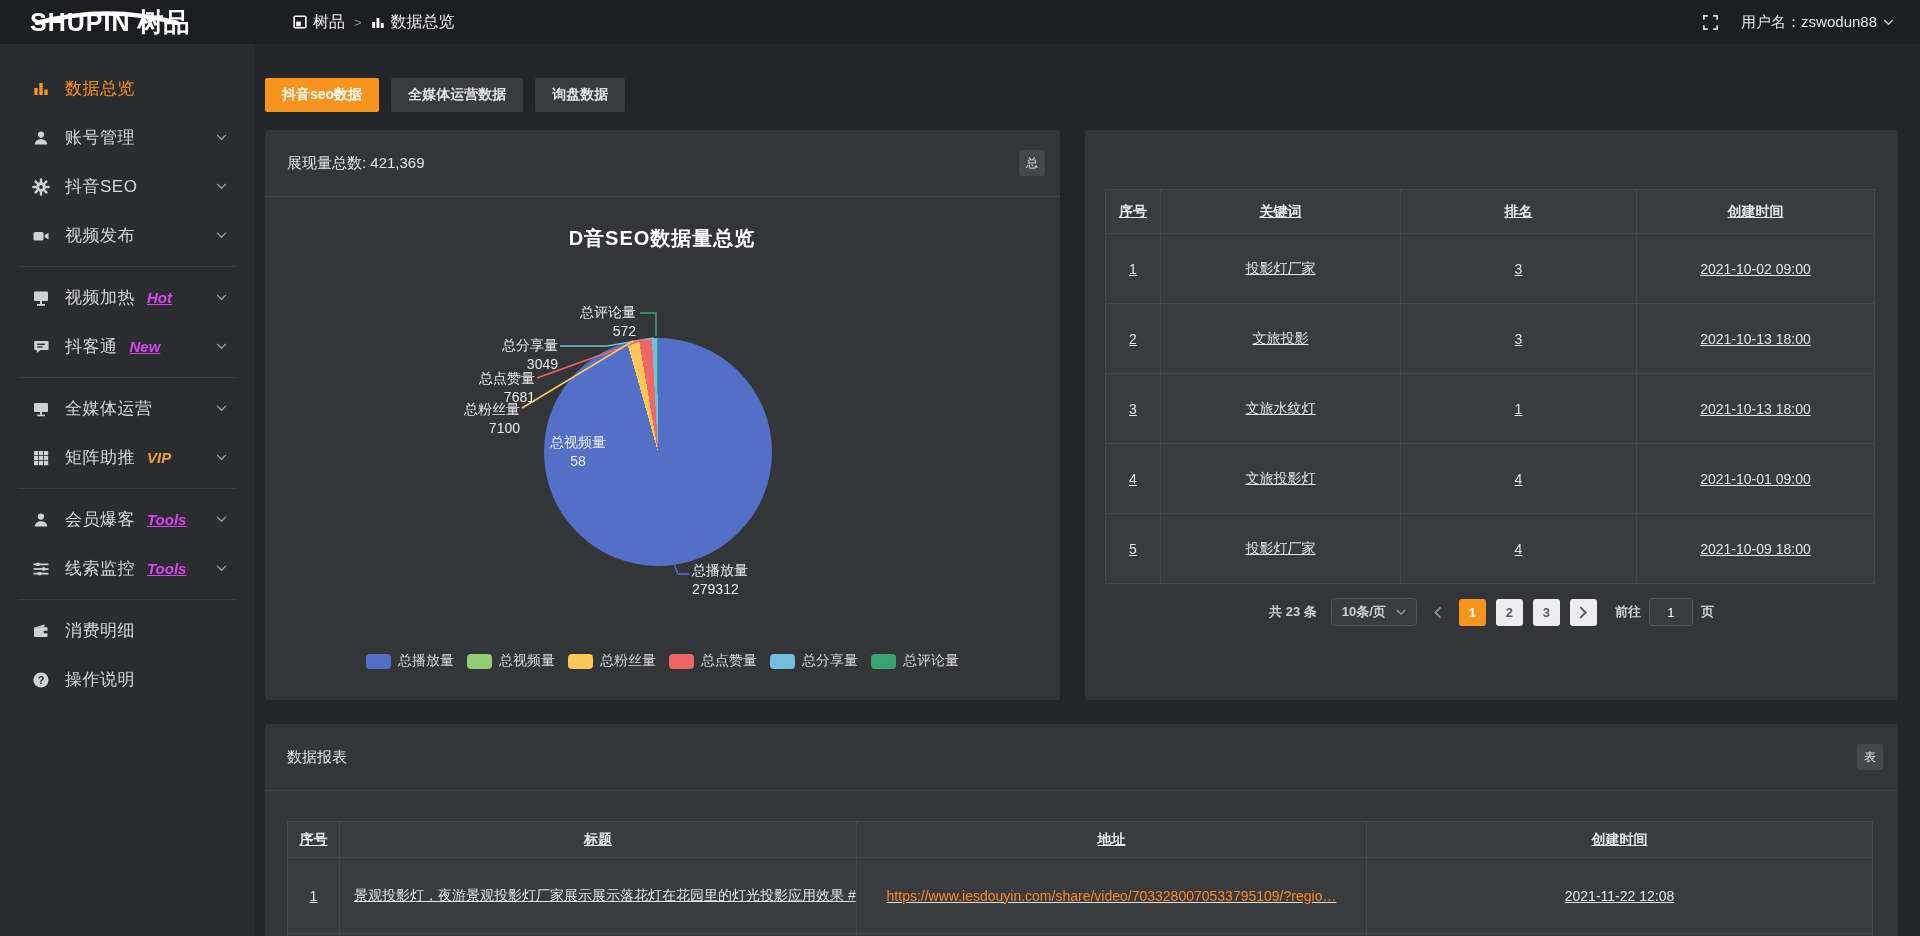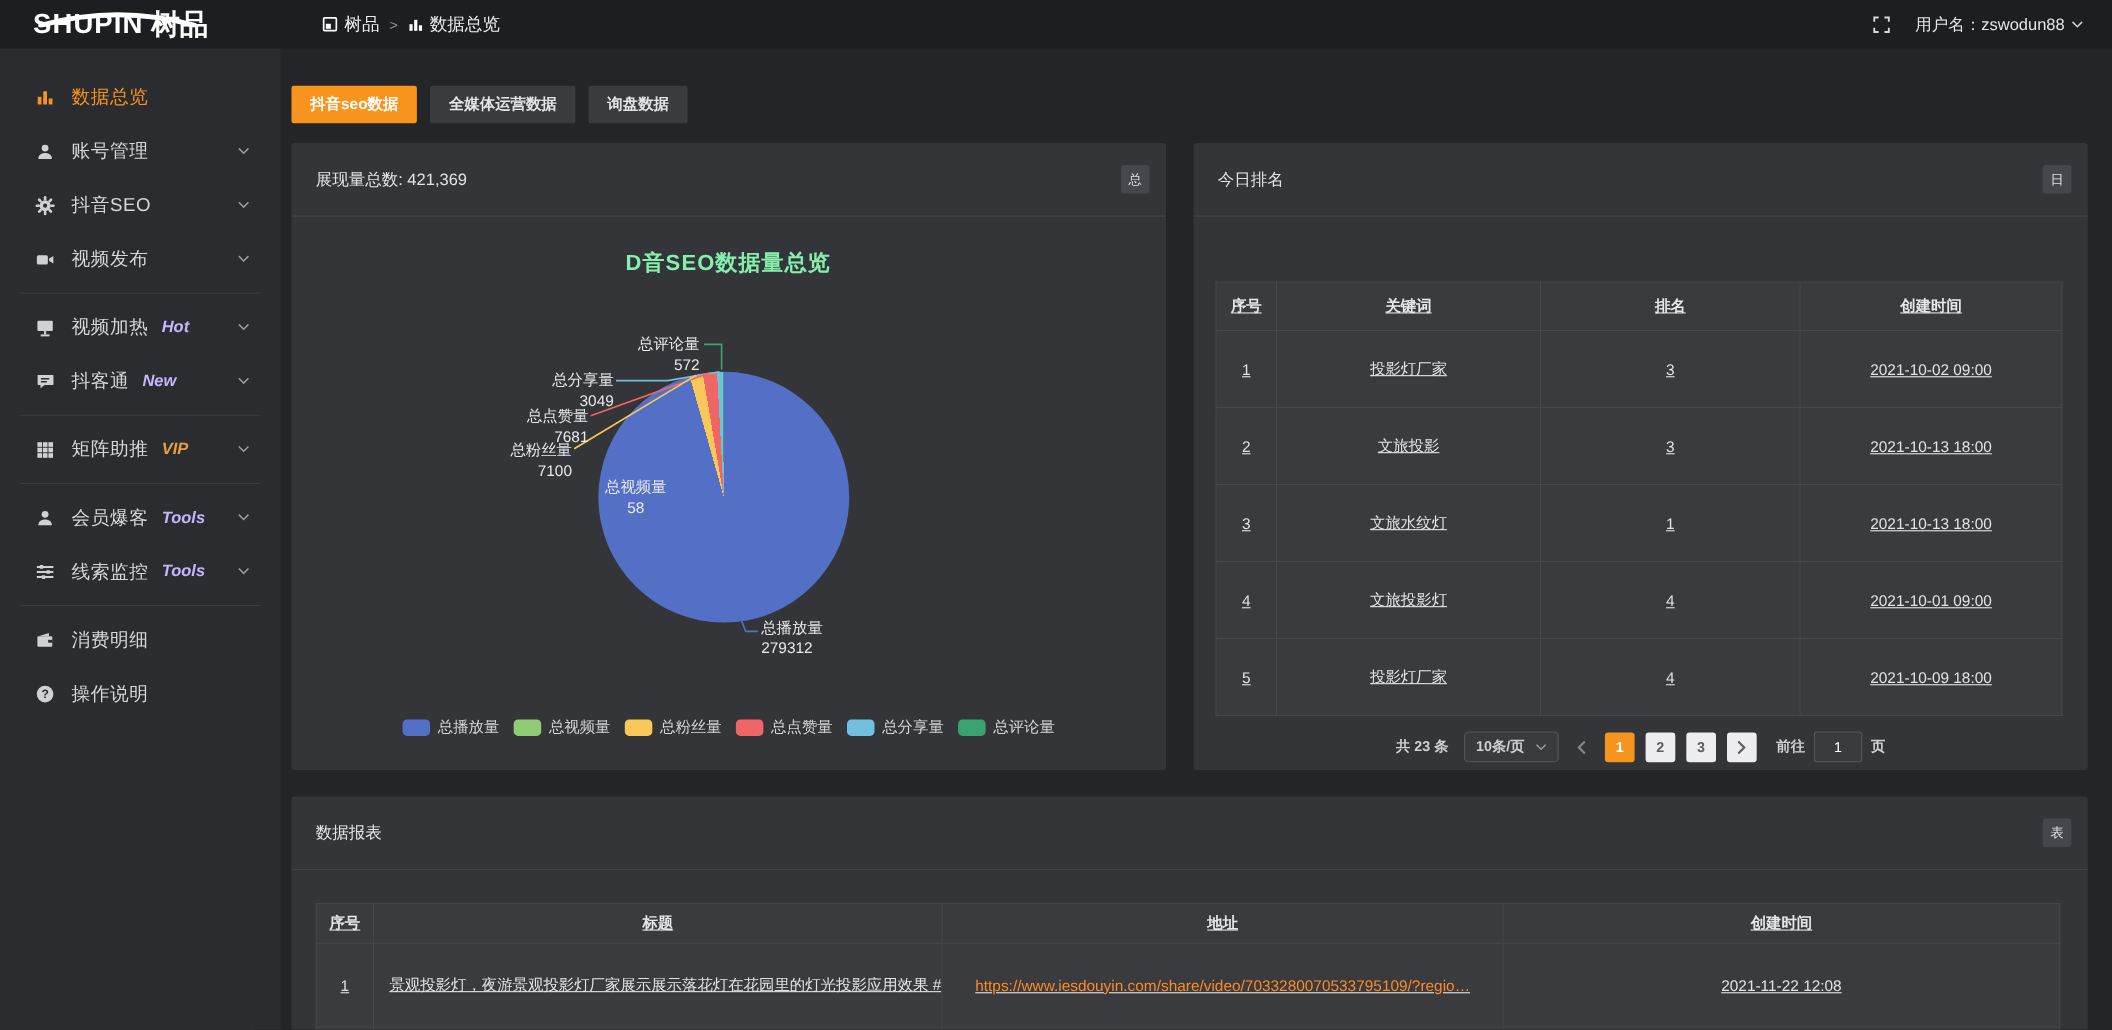--- a/index.html
+++ b/index.html
@@ -21,21 +21,21 @@
   .user-chip { display:flex; align-items:center; gap:6px; font-size:15px; cursor:pointer; }
 
   
   .sidebar { position:absolute; top:44px; left:0; bottom:0; width:255px; background:#2b2c2f; padding-top:20px; }
   .side-item { height:49px; display:flex; align-items:center; padding:0 28px 0 32px; color:#d5d6d9;
     cursor:pointer; position:relative; }
   .side-item .s-icon { width:18px; height:18px; display:flex; margin-right:15px; color:#cfd1d4; }
   .side-item .s-label { font-size:17px; letter-spacing:.5px; }
   .side-item.active, .side-item.active .s-icon { color:#f7941d; }
   .s-badge { margin-left:12px; font-size:15px; font-weight:bold; font-style:italic; }
-  .s-badge.red { color:#c4b5fd; } .s-badge.vip { color:#e6a23c; }
+  .s-badge.red { color:#d946ef;text-decoration:underline; } .s-badge.vip { color:#e6a23c; }
   .s-arrow { margin-left:auto; display:flex; color:#9b9ca0; }
   .side-divider { height:1px; background:#3b3c40; margin:6px 18px; }
 
   
   .main { position:absolute; top:44px; left:255px; right:0; bottom:0; overflow:hidden; padding:34px 22px 0 10px; }
   .tabs { display:flex; gap:12px; }
   .tab { height:34px; padding:0 17px; display:flex; align-items:center; font-size:14px; color:#e3e4e6;
     background:#3a3b3f; border-radius:2px; cursor:pointer; font-weight:bold; }
   .tab.active { background:#f7941d; color:#fff; }
 
@@ -44,21 +44,21 @@
   .chart-panel { width:795px; position:relative; }
   .rank-panel { flex:1; }
   .panel-head { height:67px; display:flex; align-items:center; justify-content:space-between;
     padding:0 15px 0 22px; border-bottom:1px solid rgba(255,255,255,.07); }
   .panel-title { color:#e3e4e6; font-size:15px; }
   .corner-badge { width:26px; height:26px; background:#46474c; border-radius:3px; color:#dfe0e2;
     font-size:12px; display:flex; align-items:center; justify-content:center; cursor:pointer; }
 
   
   .chart-area { position:relative; height:514px; }
-  .chart-title { position:absolute; top:28px; left:0; right:1px; text-align:center; color:#86efac;
+  .chart-title { position:absolute; top:28px; left:0; right:1px; text-align:center; color:#ffffff;
     font-size:20px; font-weight:600; letter-spacing:1px; }
   .pie { position:absolute; left:279px; top:141px; width:228px; height:228px; border-radius:50%; cursor:pointer; }
   .lines { position:absolute; inset:0; pointer-events:none; }
   .pie-label { position:absolute; font-size:14px; color:#e8e9eb; line-height:15px; }
   .pie-label .v { display:block; margin-top:4px; }
   .pl-comment { left:271px; top:108px; width:100px; text-align:right; }
   .pl-share   { left:193px; top:141px; width:100px; text-align:right; }
   .pl-like    { left:170px; top:174px; width:100px; text-align:right; }
   .pl-fans    { left:155px; top:205px; width:100px; text-align:right; }
   .pl-video   { left:263px; top:238px; width:100px; text-align:center; }
@@ -246,20 +246,35 @@
     <span class="s-badge red">New</span>
     <span class="s-arrow">
         <svg width="11" height="7" viewBox="0 0 12 8" fill="none" stroke="currentColor" stroke-width="1.6">
           <path d="M1 1l5 5 5-5"></path>
         </svg>
       </span>
   </div>
 
   <div class="side-divider"></div>
 
+  <div class="side-item">
+    <span class="s-icon">
+        <svg width="18" height="18" viewBox="0 0 18 18" fill="currentColor">
+          <rect x="2" y="3" width="14" height="9" rx="1"></rect>
+          <rect x="8" y="12" width="2" height="2.6"></rect>
+          <rect x="5.2" y="14.6" width="7.6" height="1.7"></rect>
+        </svg>
+      </span>
+    <span class="s-label">全媒体运营</span>
+    <span class="s-arrow">
+        <svg width="11" height="7" viewBox="0 0 12 8" fill="none" stroke="currentColor" stroke-width="1.6">
+          <path d="M1 1l5 5 5-5"></path>
+        </svg>
+      </span>
+  </div>
 
   <div class="side-item">
     <span class="s-icon">
         <svg width="18" height="18" viewBox="0 0 18 18" fill="currentColor">
           <rect x="2" y="2" width="4.2" height="4.2"></rect>
           <rect x="7" y="2" width="4.2" height="4.2"></rect>
           <rect x="12" y="2" width="4.2" height="4.2"></rect>
           <rect x="2" y="7" width="4.2" height="4.2"></rect>
           <rect x="7" y="7" width="4.2" height="4.2"></rect>
           <rect x="12" y="7" width="4.2" height="4.2"></rect>
@@ -413,24 +428,20 @@
             </span>
           <span class="legend-item">
               <span class="legend-swatch" style="background: rgb(59, 162, 114);"></span>
               <span>总评论量</span>
             </span>
         </div>
       </div>
     </div>
 
     <div class="panel rank-panel">
-      <div class="panel-head">
-        <span class="panel-title">今日排名</span>
-        <span class="corner-badge">日</span>
-      </div>
       <table class="rank-table">
         <colgroup>
             <col style="width:55px">
             <col style="width:240px">
             <col style="width:236px">
             <col>
           </colgroup>
         <tbody>
             <tr>
           <th>序号</th>

